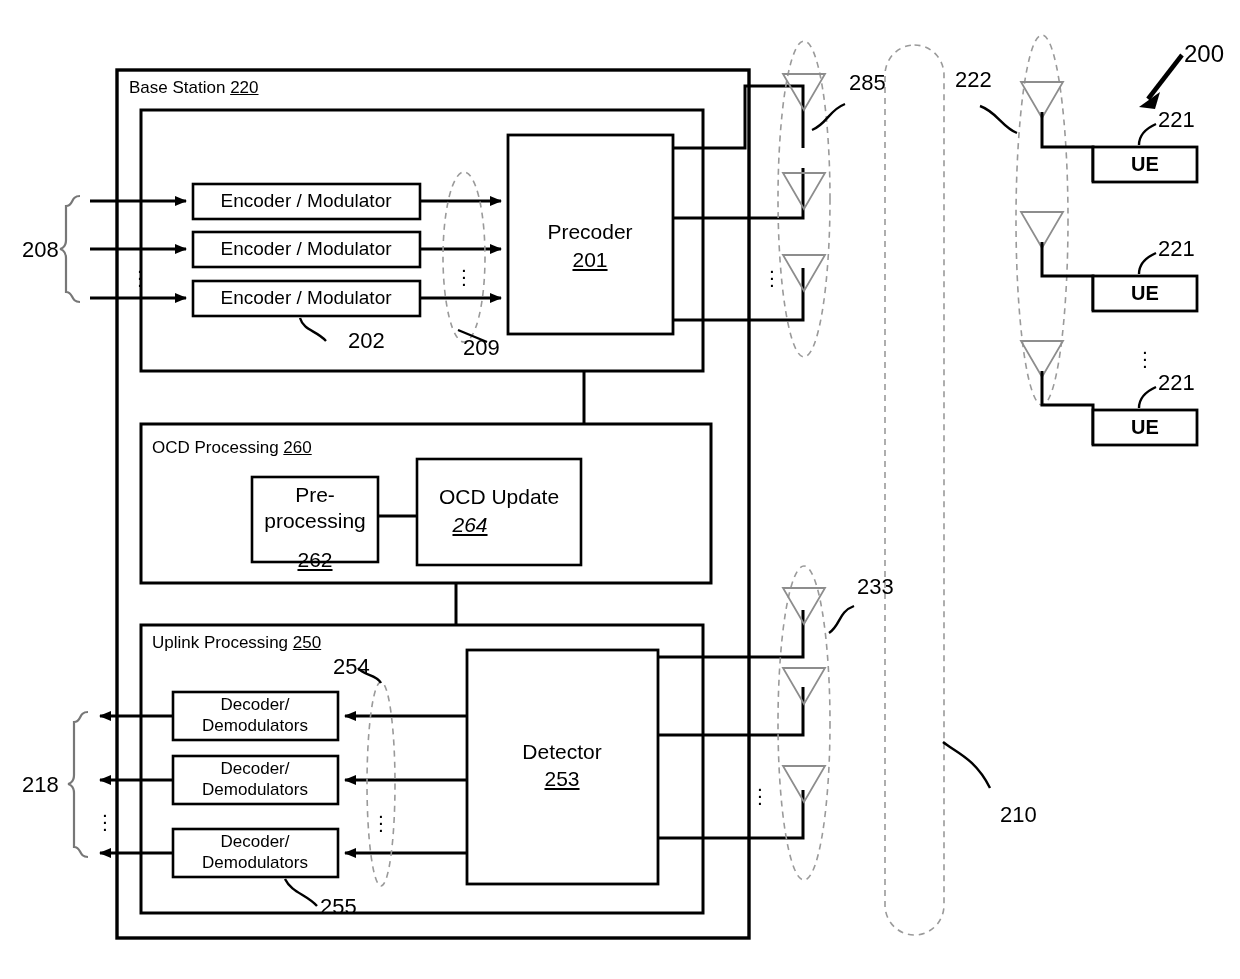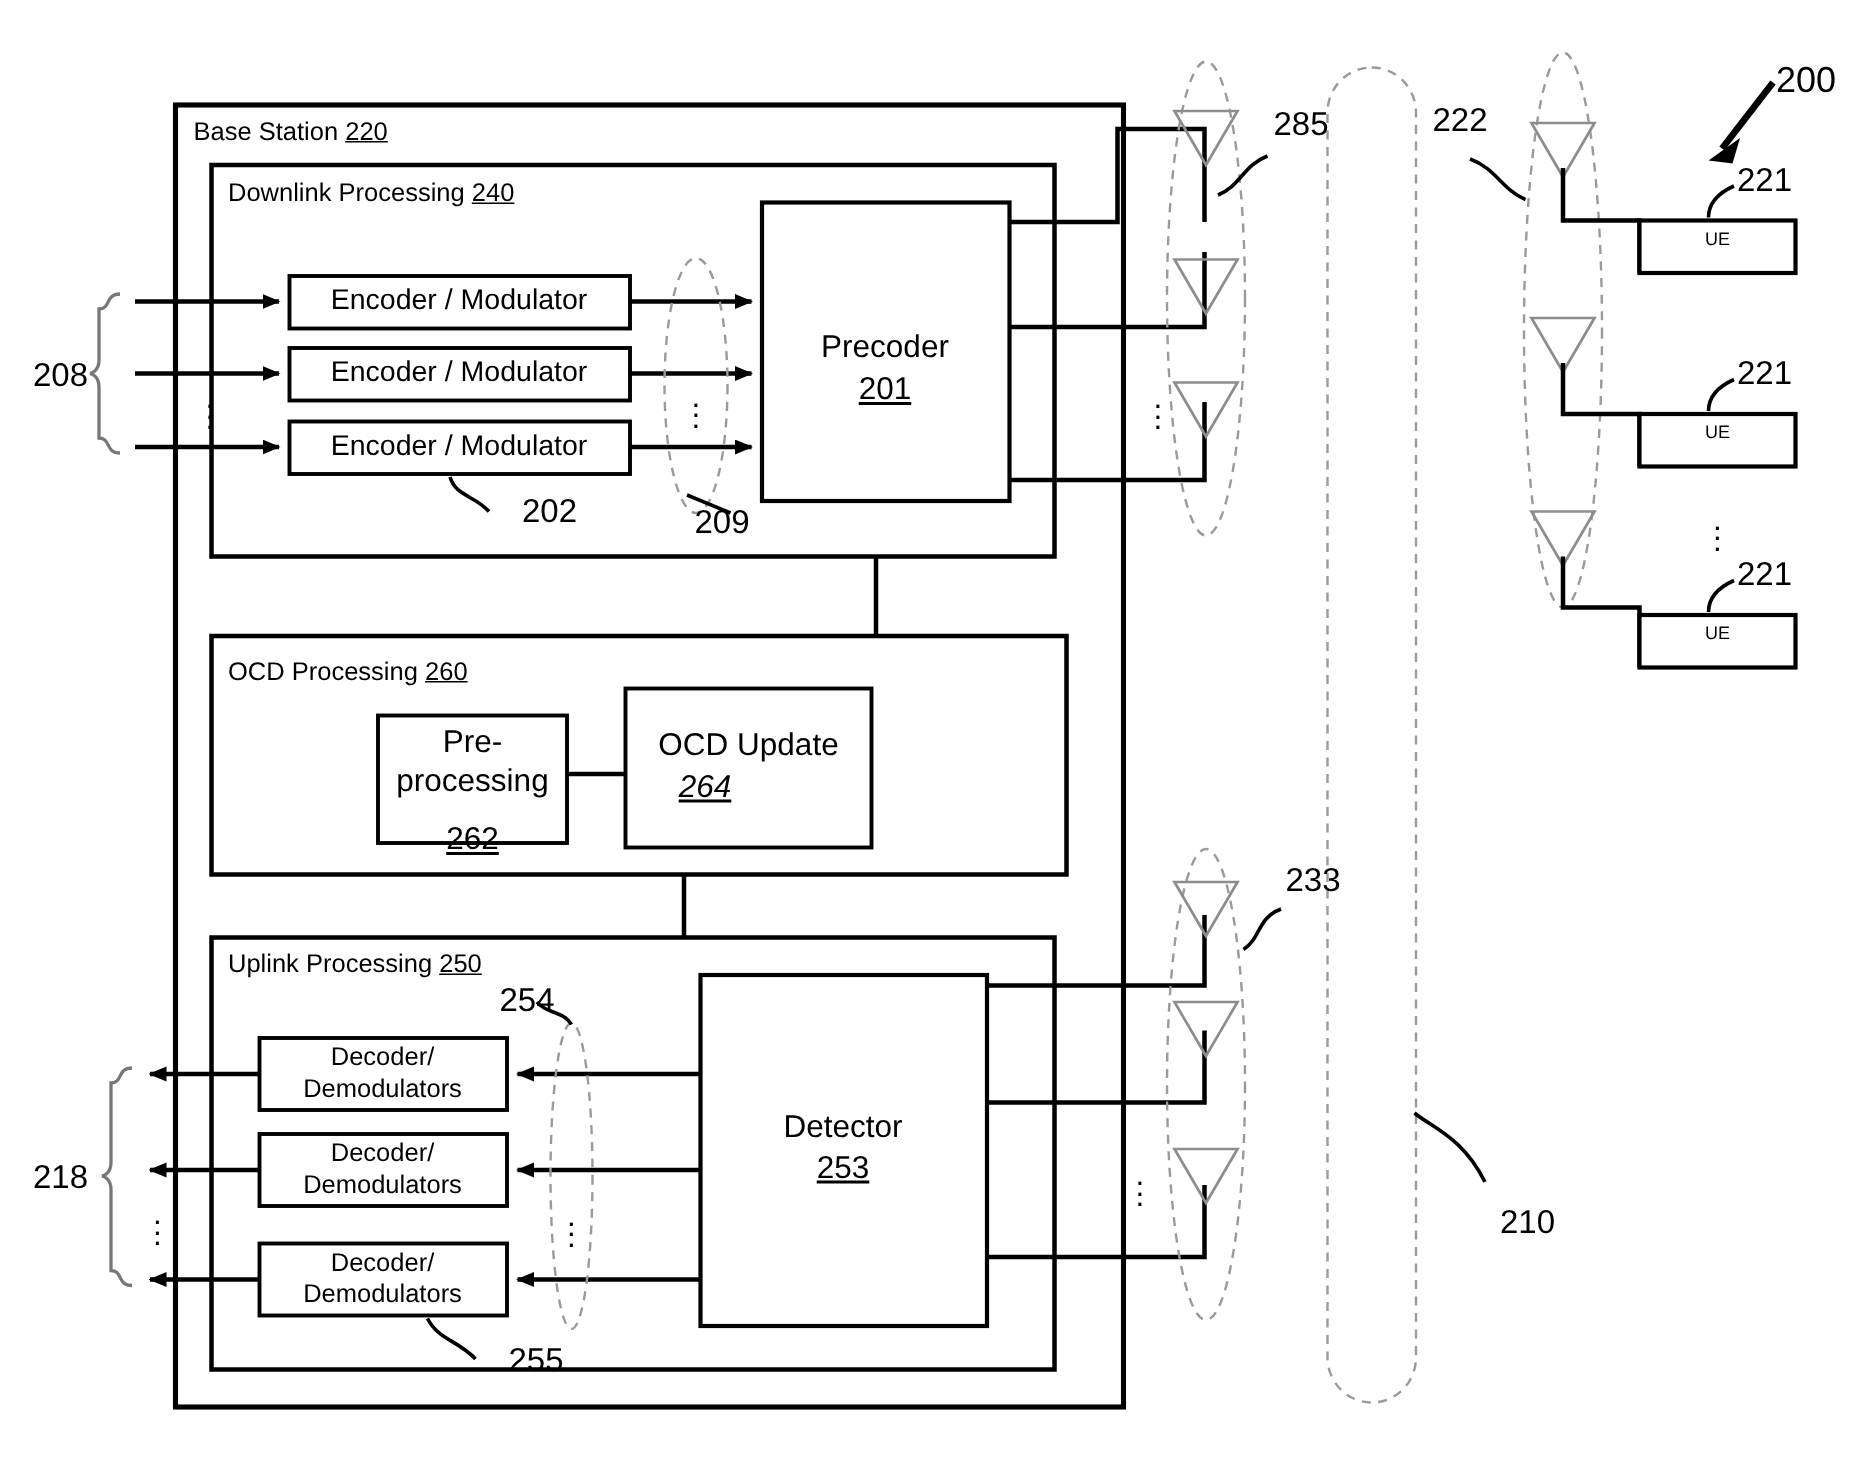--- a/index.html
+++ b/index.html
@@ -45,21 +45,22 @@
   .box-text {
     font-size: 19px;
   }
   .box-text-lg {
     font-size: 21px;
   }
   .num {
     font-size: 22px;
   }
   .ue-text {
-    font-size: 12px;
+    font-size: 20px;
+    font-weight: bold;
   }
   .vdots {
     position: absolute;
     font-size: 21px;
     line-height: 7px;
     letter-spacing: 0;
     color: #000;
     text-align: center;
     transform: translateX(-50%);
   }
@@ -184,24 +185,20 @@
 
     <path d="M88,712 C78,712 82,722 74,722 L74,775 C74,783 68,784 68,784 C68,784 74,785 74,793 L74,847 C82,847 78,857 88,857" fill="none" stroke="#777" stroke-width="2.2"></path>
 
   </svg>
 
   <div class="lbl sec-title" style="left:129px; top:78px;">
     <span>Base Station</span>
     <span class="ref">220</span>
   </div>
 
-  <div class="lbl sec-title" style="left:152px; top:119px;">
-    <span>Downlink Processing</span>
-    <span class="ref">240</span>
-  </div>
 
   <div class="lbl box-text ctr" style="left:306px; top:190px;">Encoder / Modulator</div>
   <div class="lbl box-text ctr" style="left:306px; top:238px;">Encoder / Modulator</div>
   <div class="lbl box-text ctr" style="left:306px; top:287px;">Encoder / Modulator</div>
 
   <div class="lbl box-text-lg ctr" style="left:590px; top:220px;">Precoder</div>
   <div class="lbl box-text-lg ctr ref" style="left:590px; top:248px;">201</div>
 
   <div class="lbl num" style="left:348px; top:329px;">202</div>
   <div class="lbl num" style="left:463px; top:336px;">209</div>
@@ -231,21 +228,21 @@
   <div class="lbl box-text ctr" style="left:255px; top:695px; font-size:17px;">Decoder/</div>
   <div class="lbl box-text ctr" style="left:255px; top:716px; font-size:17px;">Demodulators</div>
   <div class="lbl box-text ctr" style="left:255px; top:759px; font-size:17px;">Decoder/</div>
   <div class="lbl box-text ctr" style="left:255px; top:780px; font-size:17px;">Demodulators</div>
   <div class="lbl box-text ctr" style="left:255px; top:832px; font-size:17px;">Decoder/</div>
   <div class="lbl box-text ctr" style="left:255px; top:853px; font-size:17px;">Demodulators</div>
 
   <div class="lbl box-text-lg ctr" style="left:562px; top:740px;">Detector</div>
   <div class="lbl box-text-lg ctr ref" style="left:562px; top:767px;text-align:right;">253</div>
 
-  <div class="lbl num" style="left:320px; top:895px;margin-left:19px;">255</div>
+  <div class="lbl num" style="left:320px; top:895px;">255</div>
   <div class="lbl num" style="left:333px; top:655px;">254</div>
   <div class="lbl num" style="left:22px; top:773px;">218</div>
 
   <div class="vdots" style="left:105px; top:806px;">.<br>.<br>.</div>
   <div class="vdots" style="left:381px; top:807px;">.<br>.<br>.</div>
   <div class="vdots" style="left:760px; top:780px;">.<br>.<br>.</div>
 
   <div class="lbl num" style="left:849px; top:71px;">285</div>
   <div class="lbl num" style="left:857px; top:575px;">233</div>
   <div class="lbl num" style="left:955px; top:68px;">222</div>

